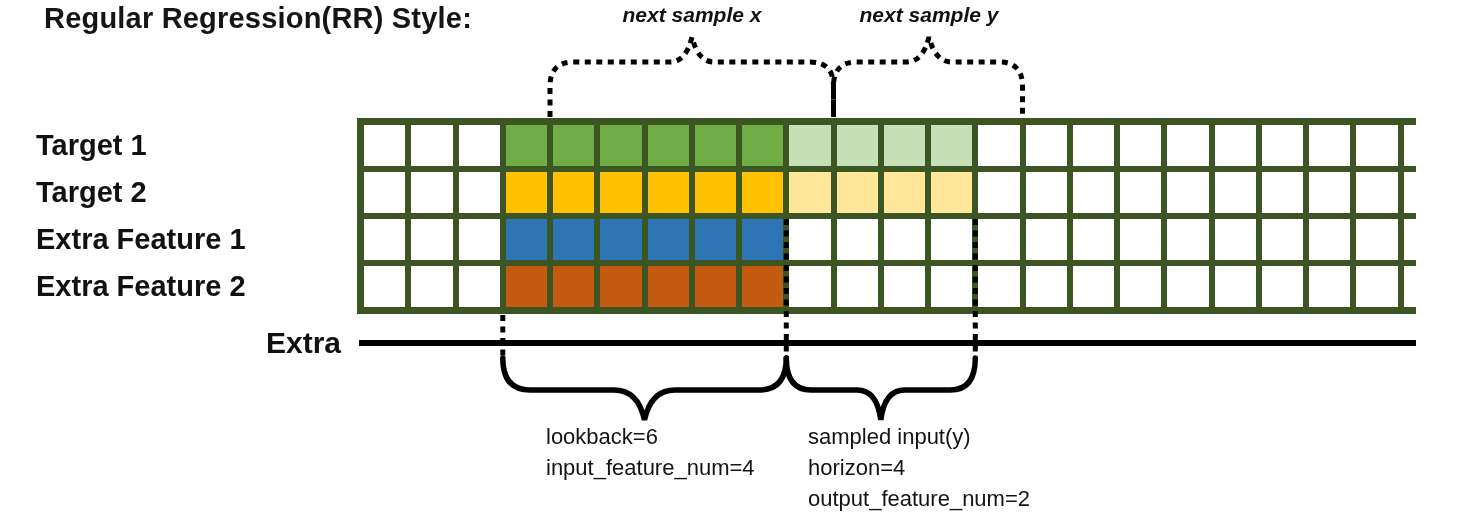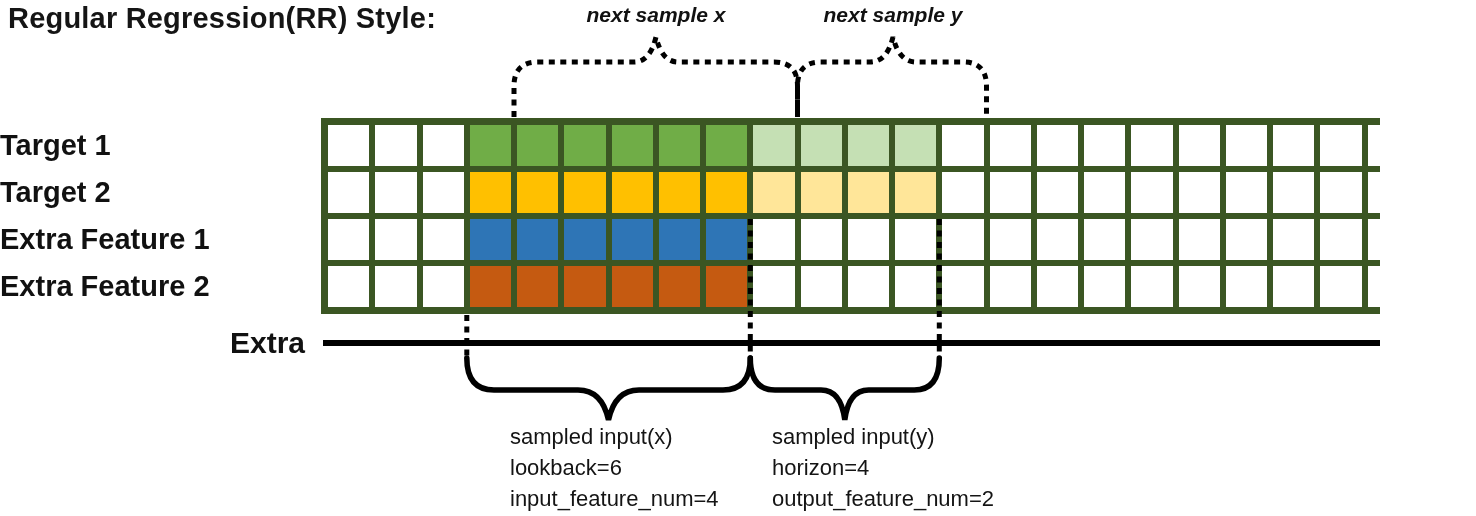--- a/index.html
+++ b/index.html
@@ -1,18 +1,18 @@
 <!DOCTYPE html>
 <html><head>
 <meta charset="utf-8">
 <style>
   html,body { margin:0; padding:0; background:#ffffff; }
   .canvas {
     position:relative; width:1380px; height:516px; background:#ffffff;
-    font-family:"Liberation Sans", sans-serif; color:#111; overflow:hidden;
+    font-family:"Liberation Sans", sans-serif; color:#111; overflow:hidden;margin-left:36px;
   }
   .title {
     position:absolute; left:8px; top:2px;
     font-size:29px; font-weight:bold; letter-spacing:0.2px; color:#151515;
     white-space:nowrap;
   }
   .next-label {
     position:absolute; top:3px; transform:translateX(-50%);
     font-size:21px; font-style:italic; font-weight:600; white-space:nowrap;
   }
@@ -170,21 +170,20 @@
     <line x1="466.8" y1="315" x2="466.8" y2="356" stroke="#000" stroke-width="5" stroke-dasharray="6 5.5"></line>
     <line x1="750.3" y1="219" x2="750.3" y2="356" stroke="#000" stroke-width="5" stroke-dasharray="6 5.5"></line>
     <line x1="939.3" y1="219" x2="939.3" y2="356" stroke="#000" stroke-width="5" stroke-dasharray="6 5.5"></line>
 
     <path d="M 466.8 358 Q 466.8 390 494 390 L 578 390 Q 602 390 608.5 420 Q 615 390 639 390 L 723 390 Q 750.3 390 750.3 358" fill="none" stroke="#000" stroke-width="5.5" stroke-linecap="round"></path>
 
     <path d="M 750.3 358 Q 750.3 390 775 390 L 821 390 Q 841 390 844.8 420 Q 848.6 390 868.6 390 L 914.3 390 Q 939.3 390 939.3 358" fill="none" stroke="#000" stroke-width="5.5" stroke-linecap="round"></path>
   </svg>
 
   <div class="ann ann-input">
-    <div>sampled input(x)</div>
     <div>lookback=6</div>
     <div>input_feature_num=4</div>
   </div>
 
   <div class="ann ann-output">
     <div>sampled input(y)</div>
     <div>horizon=4</div>
     <div>output_feature_num=2</div>
   </div>
 

